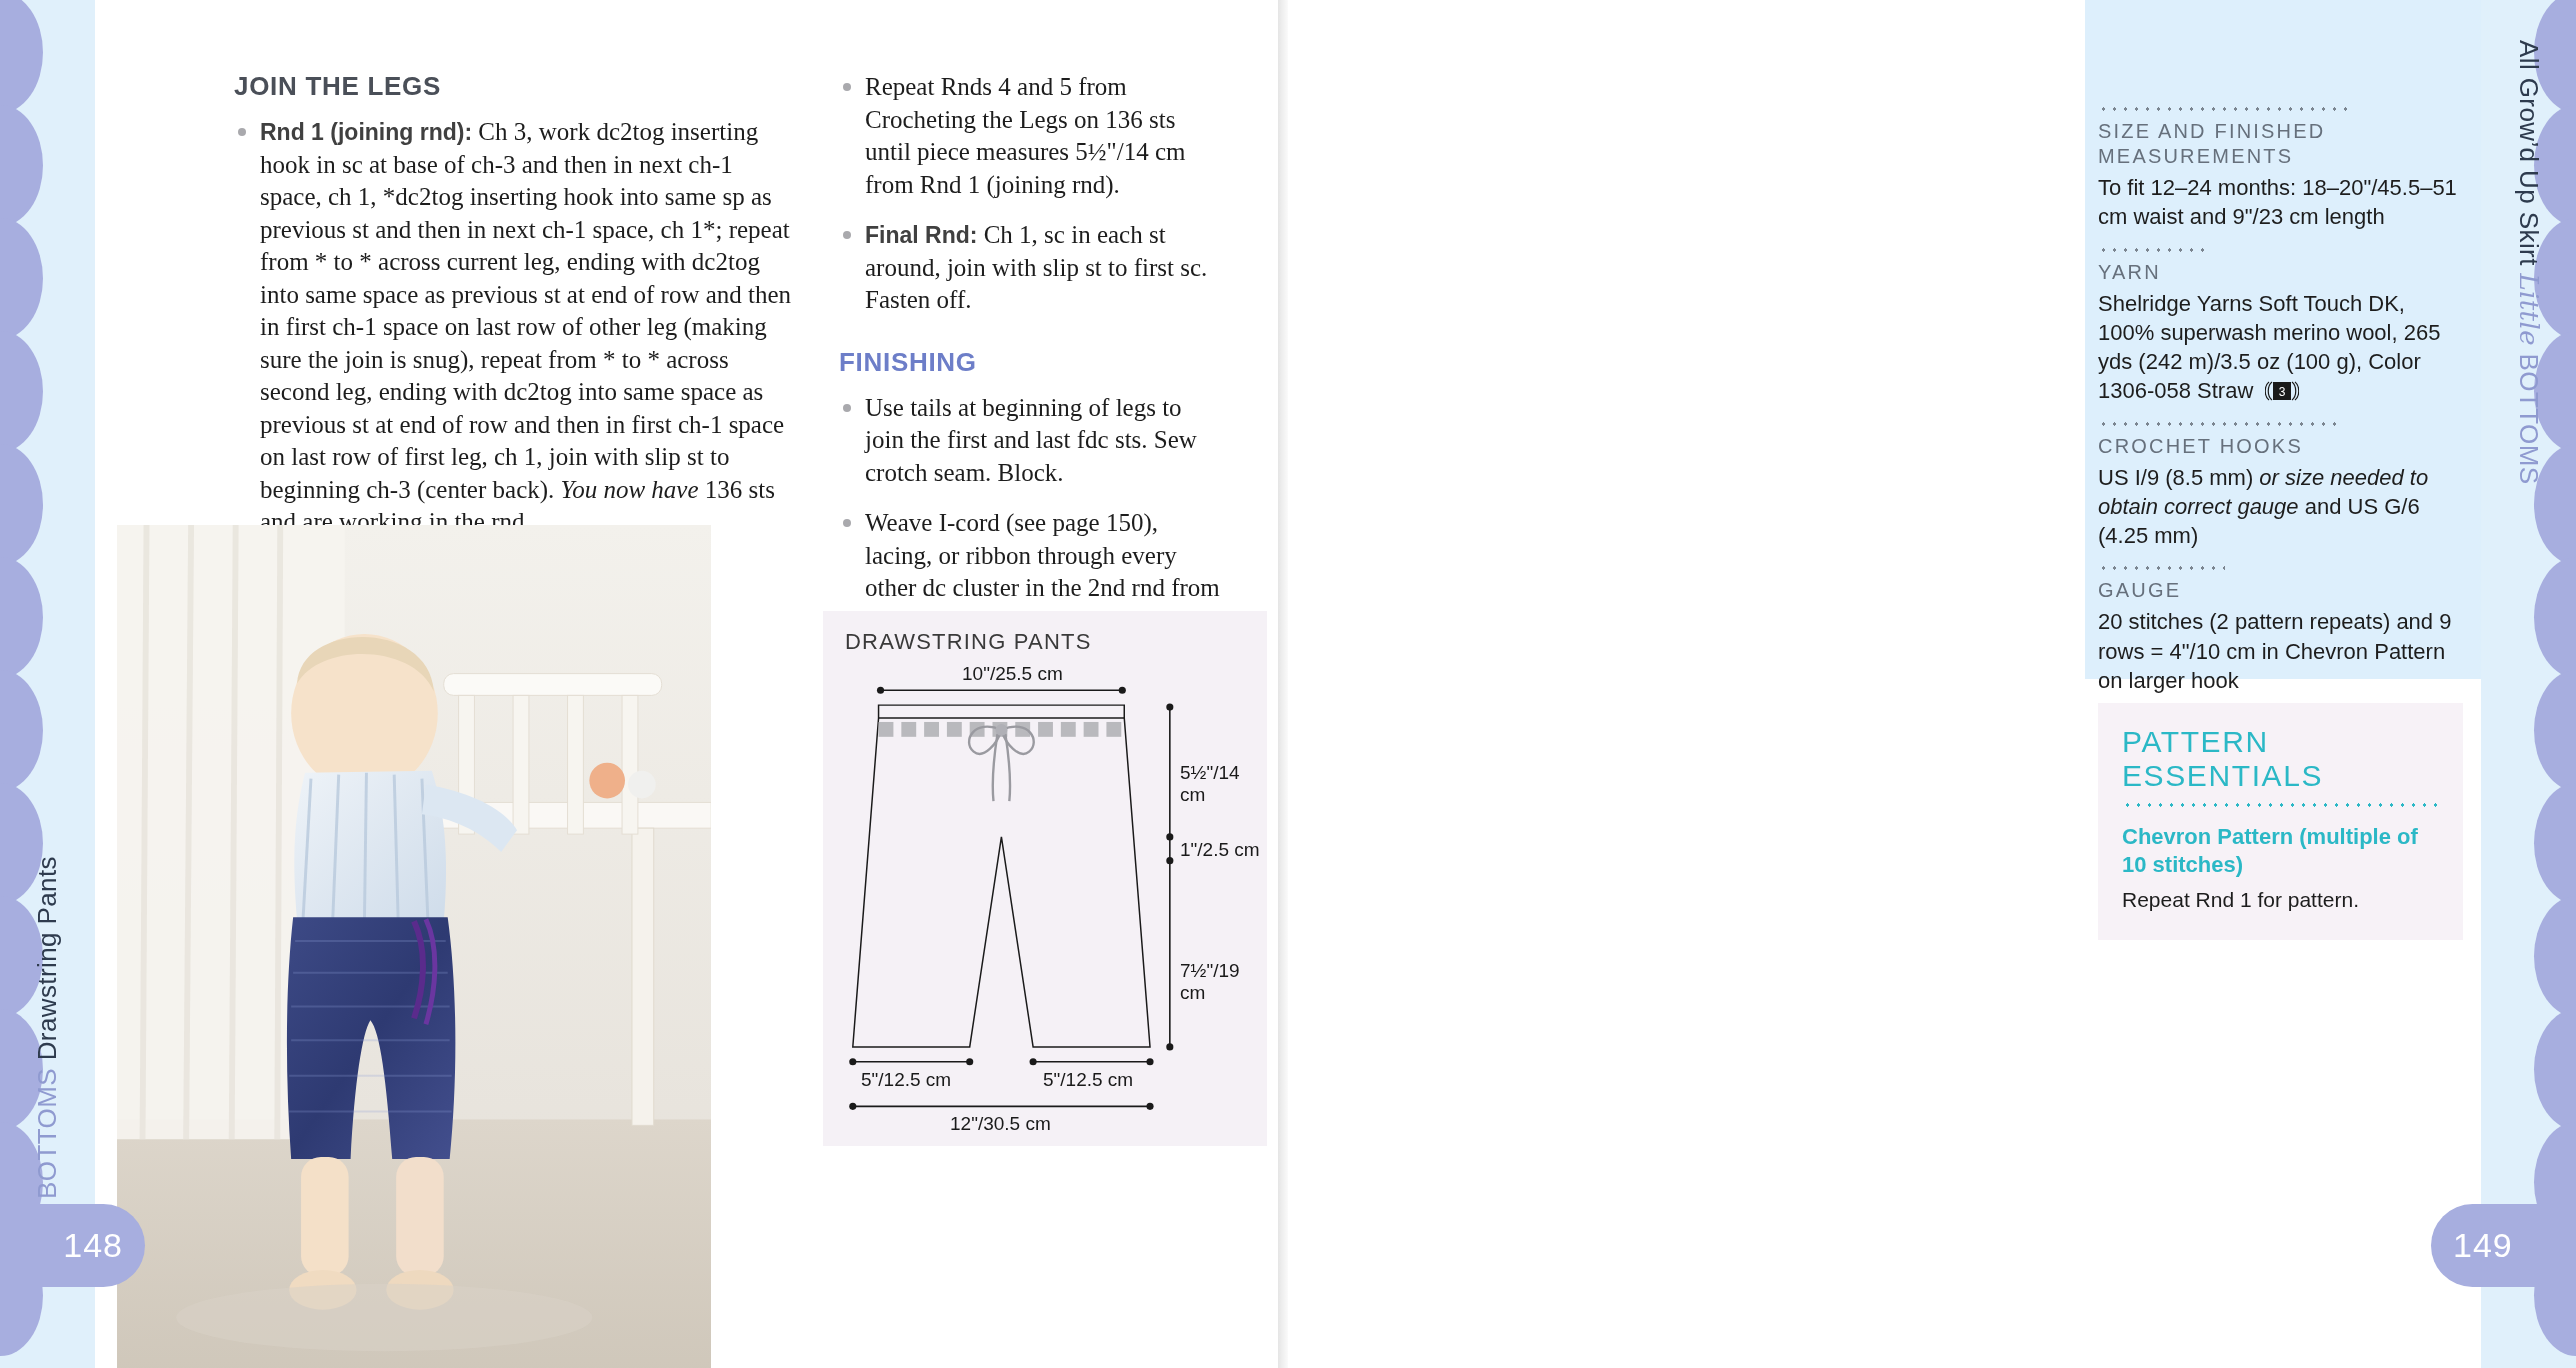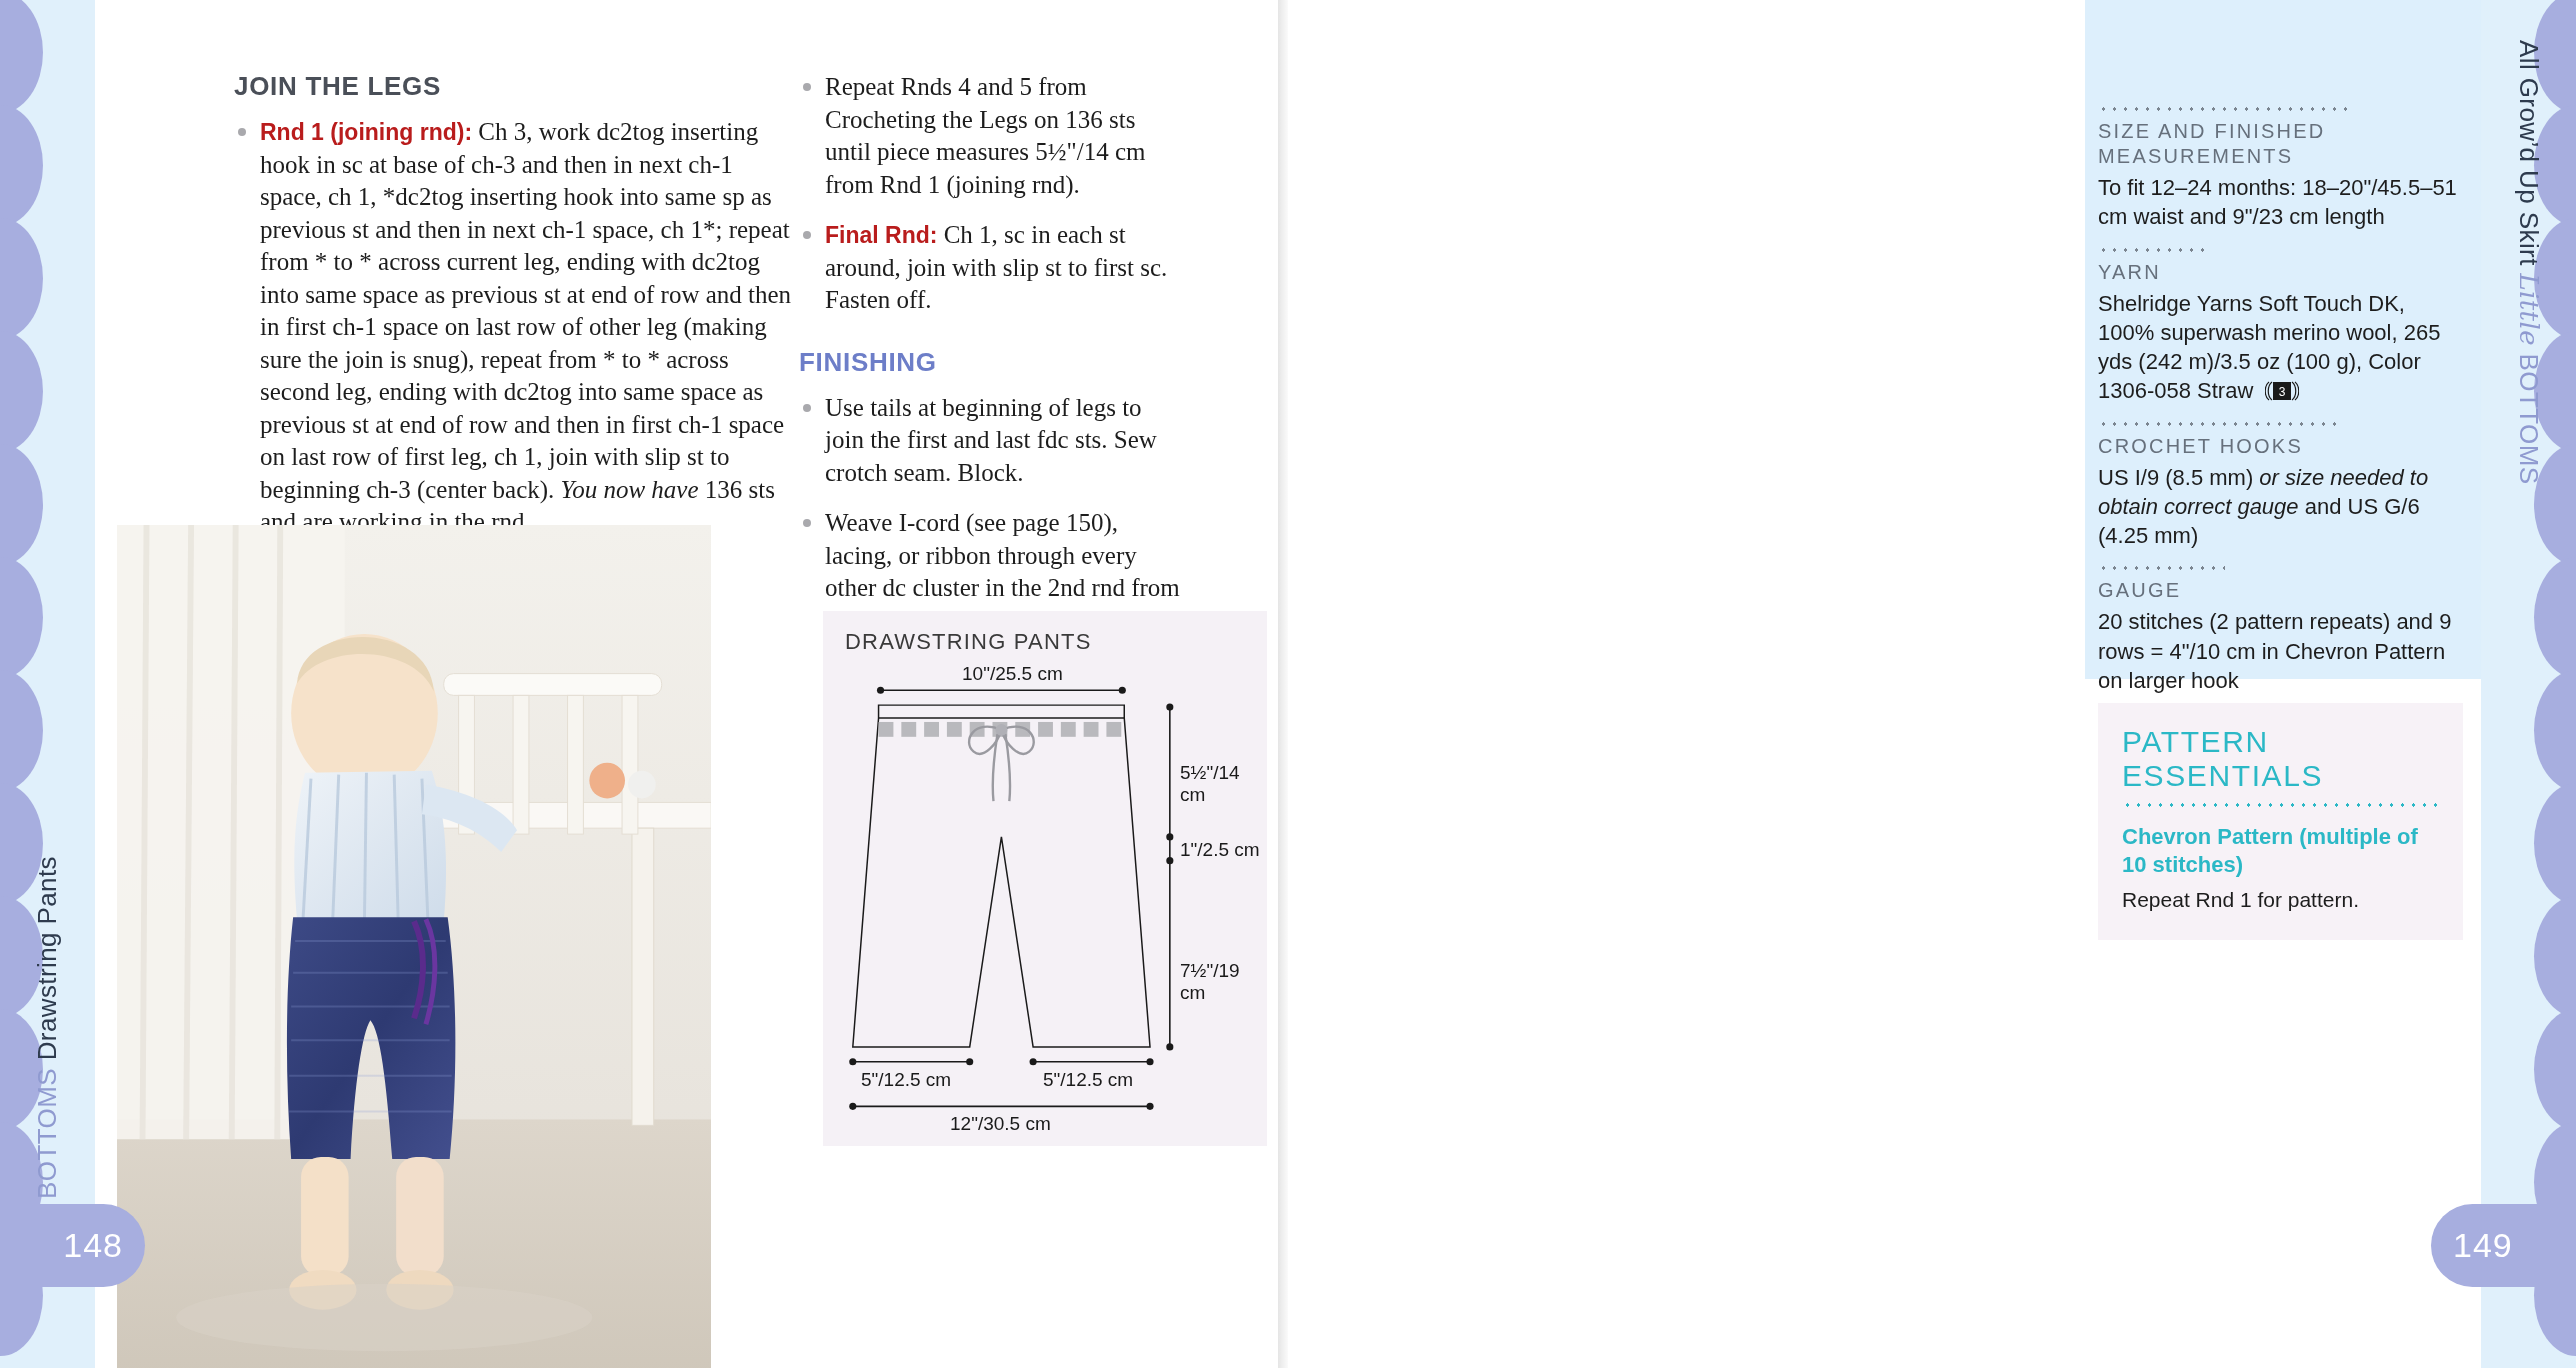--- a/index.html
+++ b/index.html
@@ -43,31 +43,31 @@
   .page{position:absolute;top:0;bottom:0;background:#fff;}
   .page.left{left:95px;right:1288px;}
   .page.right{left:1288px;right:95px;}
 
   
   .gutter{position:absolute;top:0;bottom:0;left:1278px;width:22px;
     background:linear-gradient(90deg,rgba(0,0,0,.10),rgba(0,0,0,0) 55%,rgba(0,0,0,.05));}
 
   
   .colA{position:absolute;left:139px;top:71px;width:565px;}
-  .colB{position:absolute;left:704px;top:71px;width:386px;}
+  .colB{position:absolute;left:744px;top:71px;width:386px;}
 
   h3.sec{font-size:26px;font-weight:700;letter-spacing:0.7px;color:#4a4f58;
     margin:0 0 14px 0;text-transform:uppercase;}
   h3.sec.blue{color:#6d7ec8;}
   ul.bul{list-style:none;margin:0;padding:0;}
   ul.bul li{position:relative;padding-left:26px;margin-bottom:18px;
     font-family:"Liberation Serif", serif;font-size:25px;line-height:1.30;color:#1d1d1d;}
   ul.bul li:before{content:"";position:absolute;left:4px;top:12px;width:8px;height:8px;
     border-radius:50%;background:#a9a9ad;}
-  .lbl{color:#b91c1c;font-family:"Liberation Sans",sans-serif;font-weight:700;font-size:23px;}
+  .lbl{color:#404040;font-family:"Liberation Sans",sans-serif;font-weight:700;font-size:23px;}
   .ital{font-style:italic;}
 
   
   .schematic{position:absolute;left:728px;top:611px;width:444px;height:535px;
     background:#f5f1f6;}
   .schematic .title{position:absolute;left:22px;top:18px;font-size:22px;
     letter-spacing:1.2px;color:#3a3a3a;}
 
   .photo{position:absolute;left:1288px;top:365px;right:396px;bottom:0;
     background:#efeae4;overflow:hidden;}

